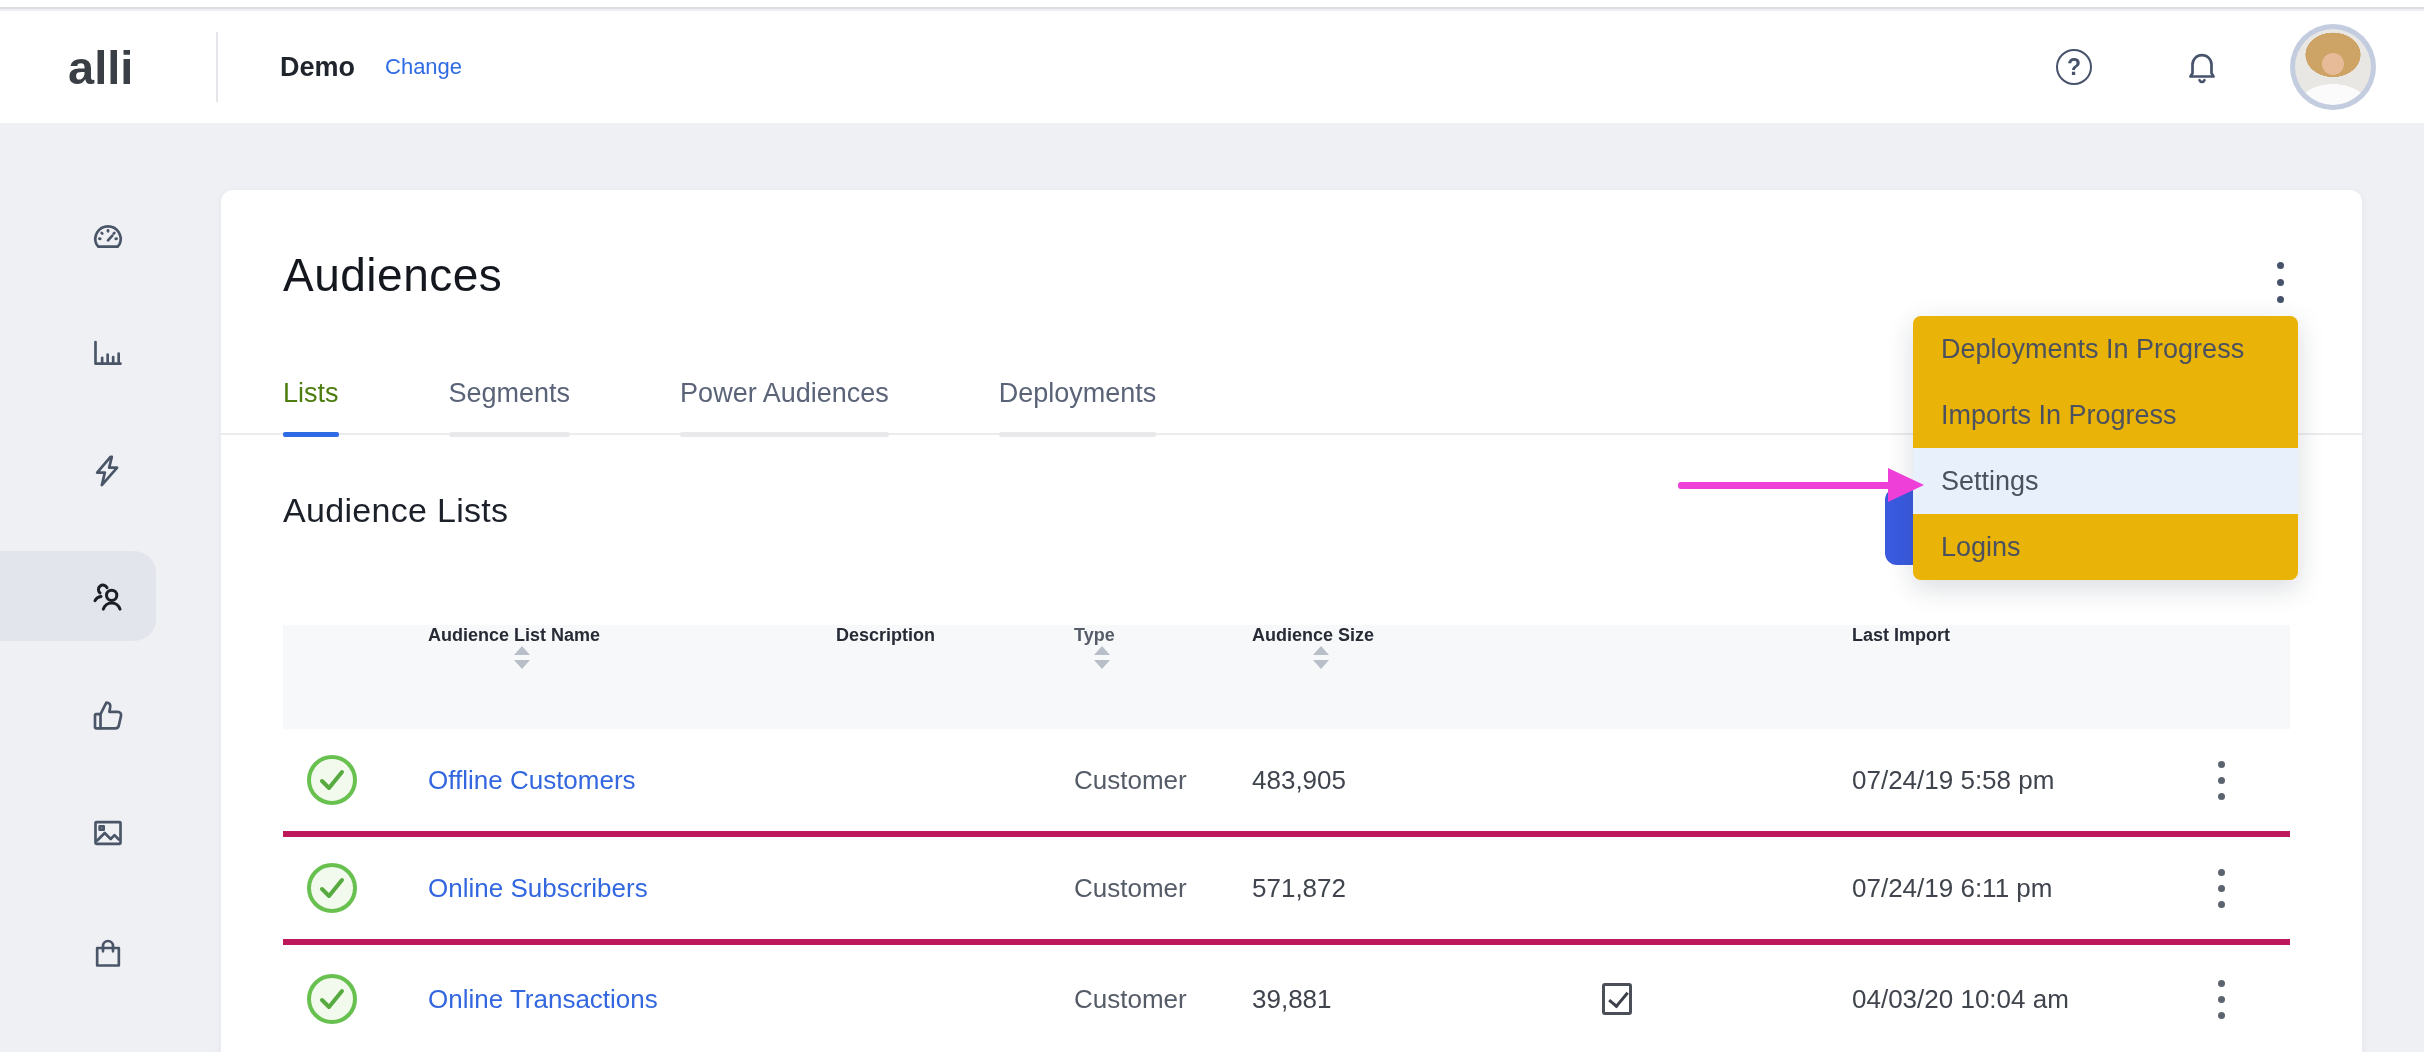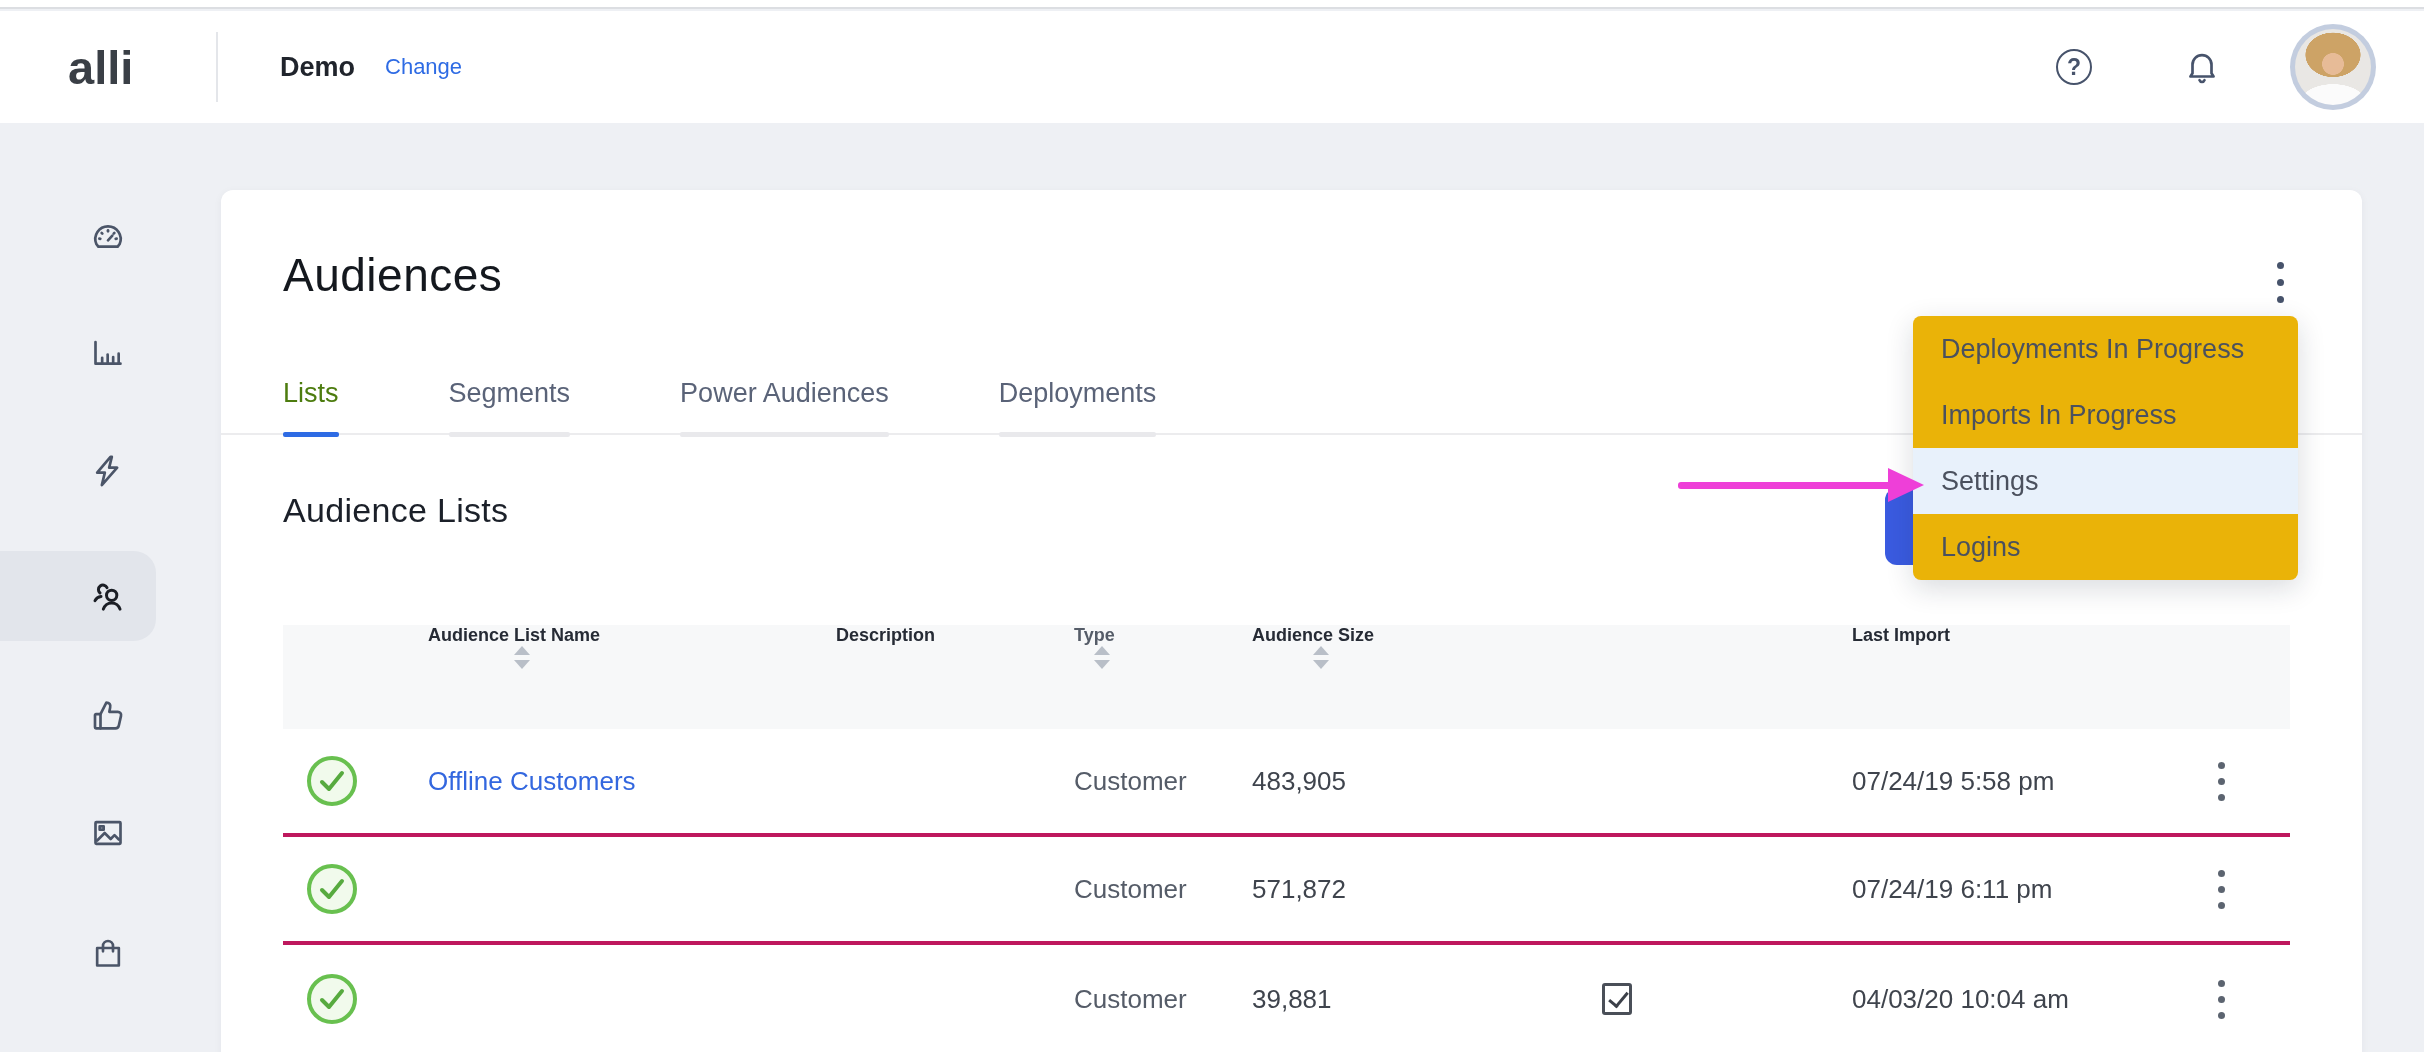--- a/index.html
+++ b/index.html
@@ -53,21 +53,21 @@
   .tab{font-size:27px;color:#5a6378;padding-bottom:26px;position:relative;cursor:pointer;z-index:1;}
   .tab::after{content:"";position:absolute;left:0;right:0;bottom:-2px;height:5px;background:#e9e9ec;border-radius:2px;}
   .tab.active{color:#4d7c0f;font-weight:500;}
   .tab.active::after{background:var(--accent-blue);}
 
   .section-title{margin-top:56px;font-size:34px;font-weight:500;color:#1b2029;letter-spacing:.3px;}
 
   
   .table{margin-top:95px;}
   .thead{position:relative;height:104px;background:#f7f8f9;}
-  .trow{position:relative;height:108px;border-bottom:4px solid #be185d;background:#fff;}
+  .trow{position:relative;height:108px;border-bottom:6px solid #be185d;background:#fff;}
   .trow:last-child{border-bottom:none;}
   .cell{position:absolute;top:0;bottom:0;display:flex;align-items:center;font-size:26px;color:#3f444d;}
   .hcell{font-weight:600;font-size:18px;color:#262b35;flex-direction:column;}
   .c-status{left:22px;}
   .c-name{left:145px;}
   .c-desc{left:553px;}
   .c-type{left:791px;color:#555c68;}
   .c-size{left:969px;}
   .c-auto{left:1319px;}
   .c-last{left:1569px;}
@@ -262,20 +262,23 @@
           </div>
       </div>
 
       <div class="trow">
         <div class="cell c-status status-badge">
           <svg width="54" height="54" viewBox="0 0 54 54">
               <circle cx="27" cy="27" r="23" fill="#f1faec" stroke="#68c04f" stroke-width="4"></circle>
               <polyline points="17,28 24,35 37,19" fill="none" stroke="#57aa3f" stroke-width="4" stroke-linecap="round" stroke-linejoin="round"></polyline>
             </svg>
         </div>
+        <div class="cell c-name">
+            <span class="link">Online Subscribers</span>
+          </div>
         <div class="cell c-desc"></div>
         <div class="cell c-type">Customer</div>
         <div class="cell c-size">571,872</div>
         <div class="cell c-auto"></div>
         <div class="cell c-last">07/24/19 6:11 pm</div>
         <div class="cell c-act">
             <span class="row-kebab">
               <i></i>
               <i></i>
               <i></i>
@@ -283,20 +286,23 @@
           </div>
       </div>
 
       <div class="trow">
         <div class="cell c-status status-badge">
           <svg width="54" height="54" viewBox="0 0 54 54">
               <circle cx="27" cy="27" r="23" fill="#f1faec" stroke="#68c04f" stroke-width="4"></circle>
               <polyline points="17,28 24,35 37,19" fill="none" stroke="#57aa3f" stroke-width="4" stroke-linecap="round" stroke-linejoin="round"></polyline>
             </svg>
         </div>
+        <div class="cell c-name">
+            <span class="link">Online Transactions</span>
+          </div>
         <div class="cell c-desc"></div>
         <div class="cell c-type">Customer</div>
         <div class="cell c-size">39,881</div>
         <div class="cell c-auto">
             <span class="checkbox"></span>
           </div>
         <div class="cell c-last">04/03/20 10:04 am</div>
         <div class="cell c-act">
             <span class="row-kebab">
               <i></i>

